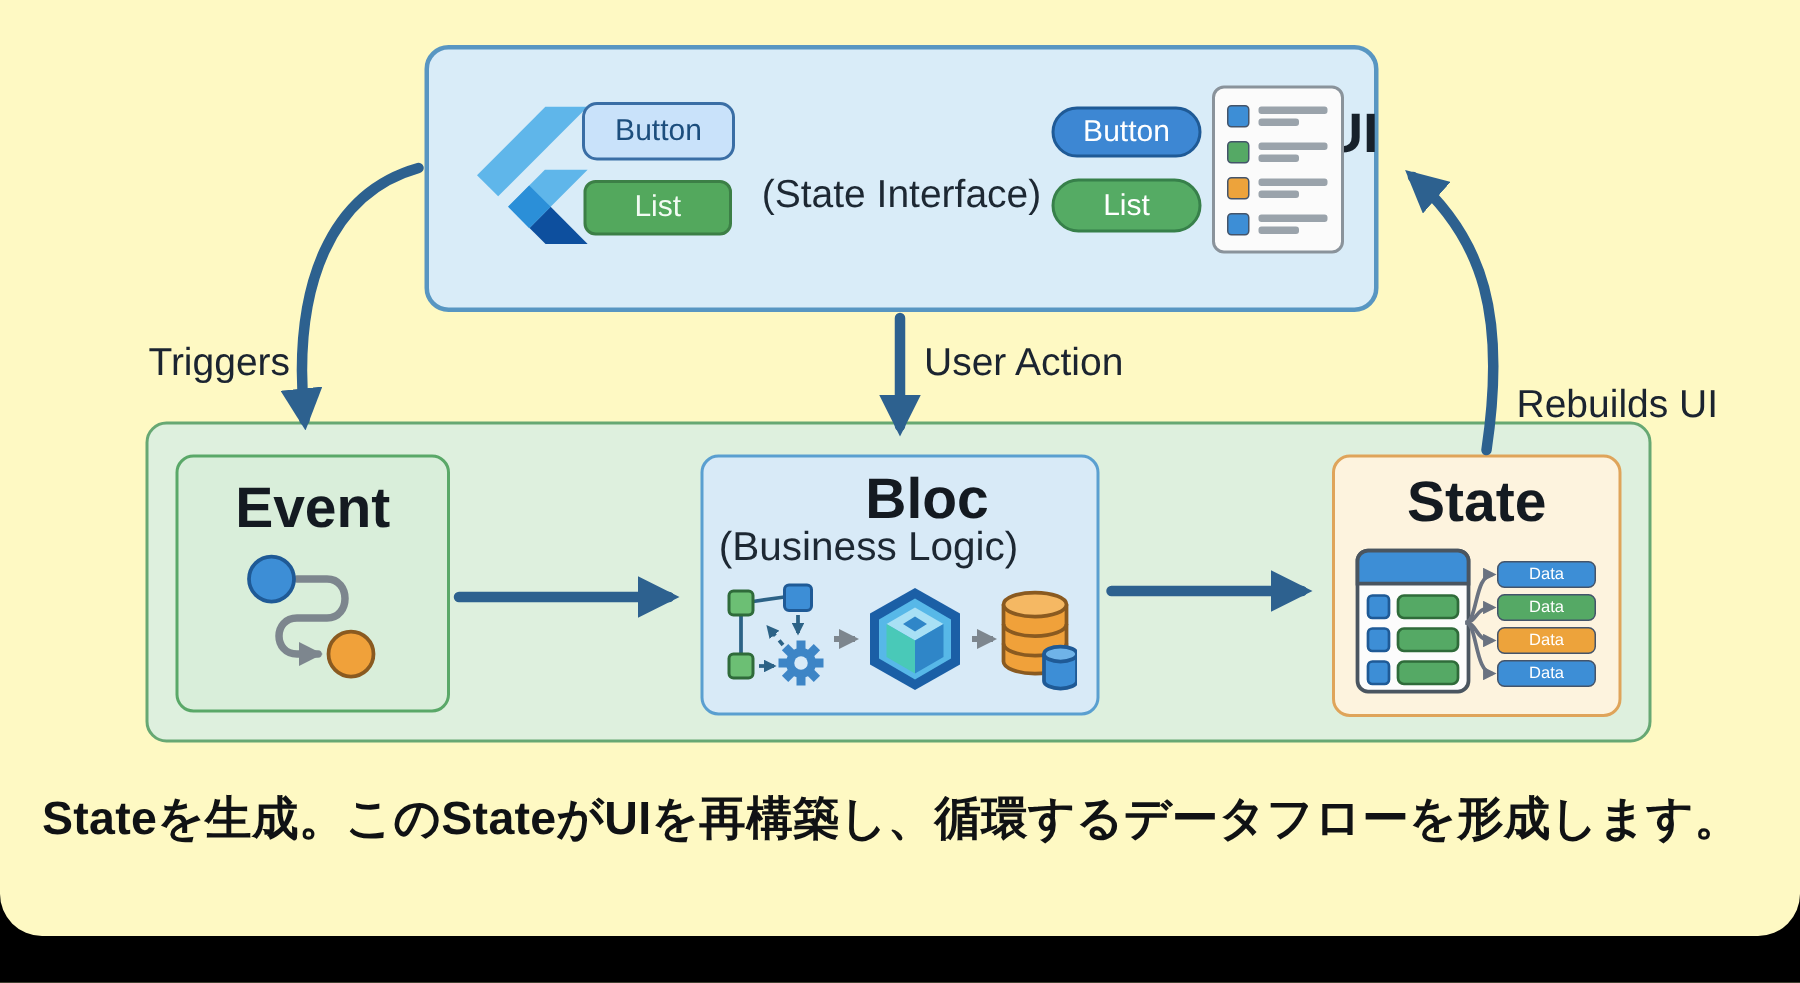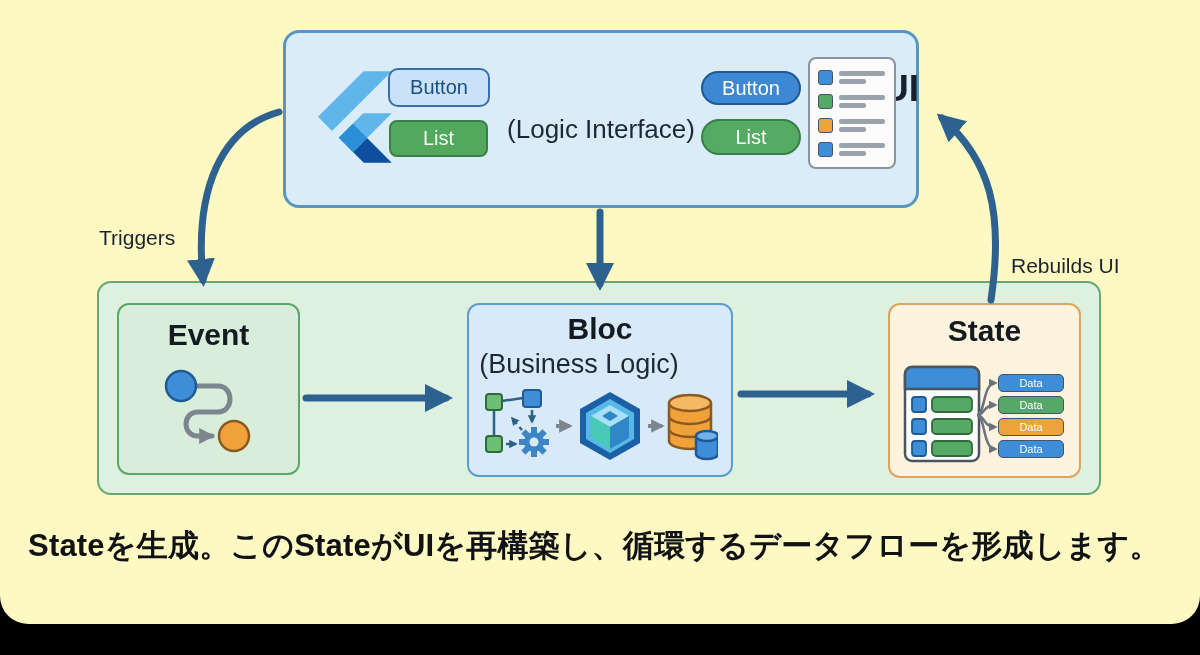--- a/index.html
+++ b/index.html
@@ -44,21 +44,21 @@
     display:flex; flex-direction:column; justify-content:space-around; padding:6px 8px;
   }
   .list-row { display:flex; align-items:center; gap:6px; }
   .list-sq { width:15px; height:15px; border-radius:3px; border:1.5px solid #44546a; flex:0 0 auto; }
   .sq-blue { background:#3d8ed6; } .sq-green { background:#55a965; } .sq-orange { background:#eda33b; }
   .list-bars { display:flex; flex-direction:column; gap:3px; }
   .bar { height:5px; border-radius:2px; background:#9aa3ab; }
   .bar-long { width:46px; } .bar-short { width:27px; }
 
   
-  .flow-label { font-size:21px; font-weight:500; color:#1b2430; }
+  .flow-label { font-size:26px; font-weight:500; color:#1b2430; }
   .lbl-triggers { left:99px; top:226px; }
   .lbl-user-action { left:616px; top:226px; }
   .lbl-rebuilds { left:1011px; top:226px;margin-top:28px; }
   .lbl-processed { left:310px; top:353px; font-size:21px; }
   .lbl-emits { left:777px; top:356px; font-size:21px; }
 
   
   .flow-container {
     left:97px; top:281px; width:1004px; height:214px;
     background:#def0de; border:2.5px solid #67a873; border-radius:14px;
@@ -68,23 +68,23 @@
     background:#d9eeda; border:2.5px solid #5aa868; border-radius:12px;
   }
   .bloc-box {
     left:467px; top:303px; width:266px; height:174px;
     background:#d8eaf7; border:2.5px solid #5a9fd0; border-radius:12px;
   }
   .state-box {
     left:888px; top:303px; width:193px; height:175px;
     background:#fdf3de; border:2.5px solid #dfa45a; border-radius:12px;
   }
-  .box-title { width:100%; text-align:center; font-size:30px; font-weight:700; color:#141a21; }
+  .box-title { width:100%; text-align:center; font-size:38px; font-weight:700; color:#141a21; }
   .event-title { left:117px; top:318px; width:183px; }
-  .bloc-title  { left:467px; top:312px; width:266px; }
+  .bloc-title  { left:485px; top:312px; width:266px; }
   .bloc-subtitle { left:446px; top:349px; width:266px; text-align:center; font-size:27px; font-weight:500; color:#1d2833; }
   .state-title { left:888px; top:314px; width:193px; }
 
   .event-icon { left:152px; top:362px; }
   .bloc-icon  { left:482px; top:388px; }
   .state-table-icon { left:903px; top:365px; }
   .state-connectors { left:975px; top:368px; }
 
   .data-pill {
     left:998px; width:66px; height:18px; border-radius:5px;
@@ -116,21 +116,21 @@
     <path fill="#5fb6ea" d="M157.7 0 0 157.7l48.8 48.8L255.3 0z"></path>
     <path fill="#5fb6ea" d="M156.6 145.4 72.1 229.8l49 49.7 48.7-48.7 85.4-85.4z"></path>
     <path fill="#0d4f9e" d="m121.1 279.5 37.1 37.1h97l-85.4-85.8z"></path>
     <path fill="#2b8fd8" d="m71.6 230.4 48.8-48.8 49.4 49.2-49.4 49.1z"></path>
   </svg>
 
   <div class="abs badge badge-btn-left">Button</div>
   <div class="abs badge badge-list-left">List</div>
 
   <div class="abs ui-title">UI</div>
-  <div class="abs ui-subtitle">(Logic Interface)</div>
+  <div class="abs ui-subtitle">(State Interface)</div>
 
   <div class="abs badge badge-btn-right">Button</div>
   <div class="abs badge badge-list-right">List</div>
 
   <div class="abs list-card">
     <div class="list-row">
         <span class="list-sq sq-blue"></span>
         <span class="list-bars">
           <span class="bar bar-long"></span>
           <span class="bar bar-short"></span>
@@ -153,20 +153,21 @@
     <div class="list-row">
         <span class="list-sq sq-blue"></span>
         <span class="list-bars">
           <span class="bar bar-long"></span>
           <span class="bar bar-short"></span>
         </span>
       </div>
   </div>
 
   <div class="abs flow-label lbl-triggers">Triggers</div>
+  <div class="abs flow-label lbl-user-action">User Action</div>
   <div class="abs flow-label lbl-rebuilds">Rebuilds UI</div>
   <div class="abs flow-label lbl-processed">Processed by</div>
   <div class="abs flow-label lbl-emits">Emits</div>
 
   <div class="abs flow-container"></div>
 
   <div class="abs event-box"></div>
   <div class="abs box-title event-title">Event</div>
   <svg class="abs event-icon" width="115" height="95" viewBox="0 0 115 95">
     <defs>

